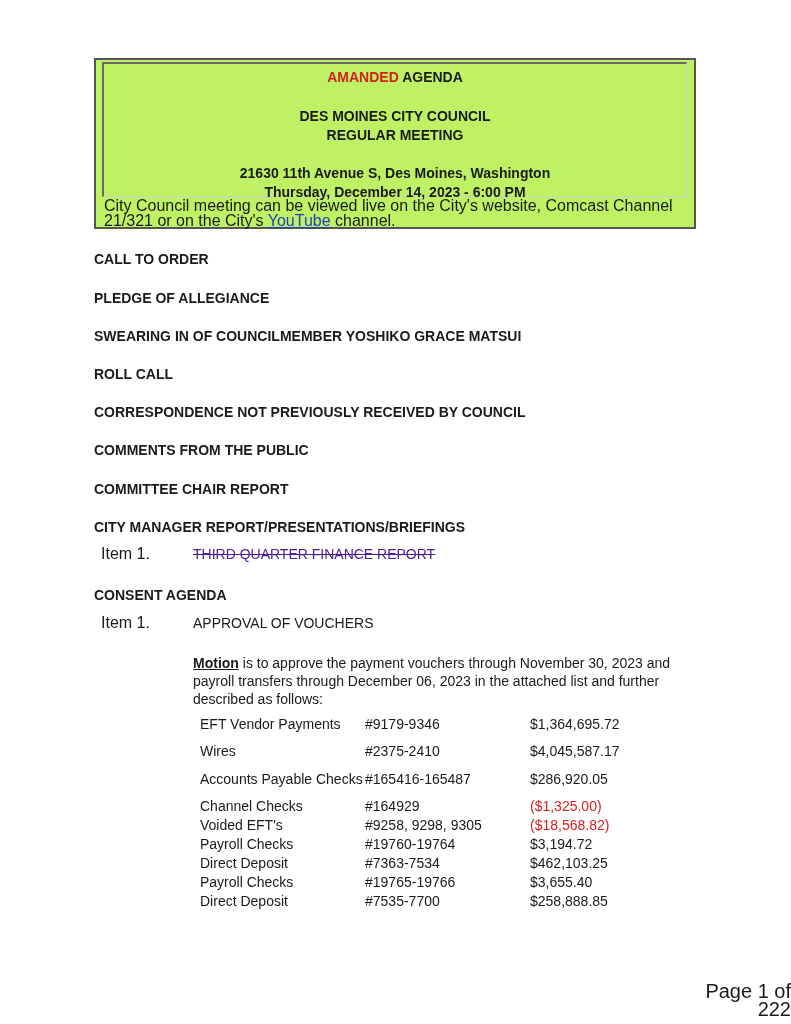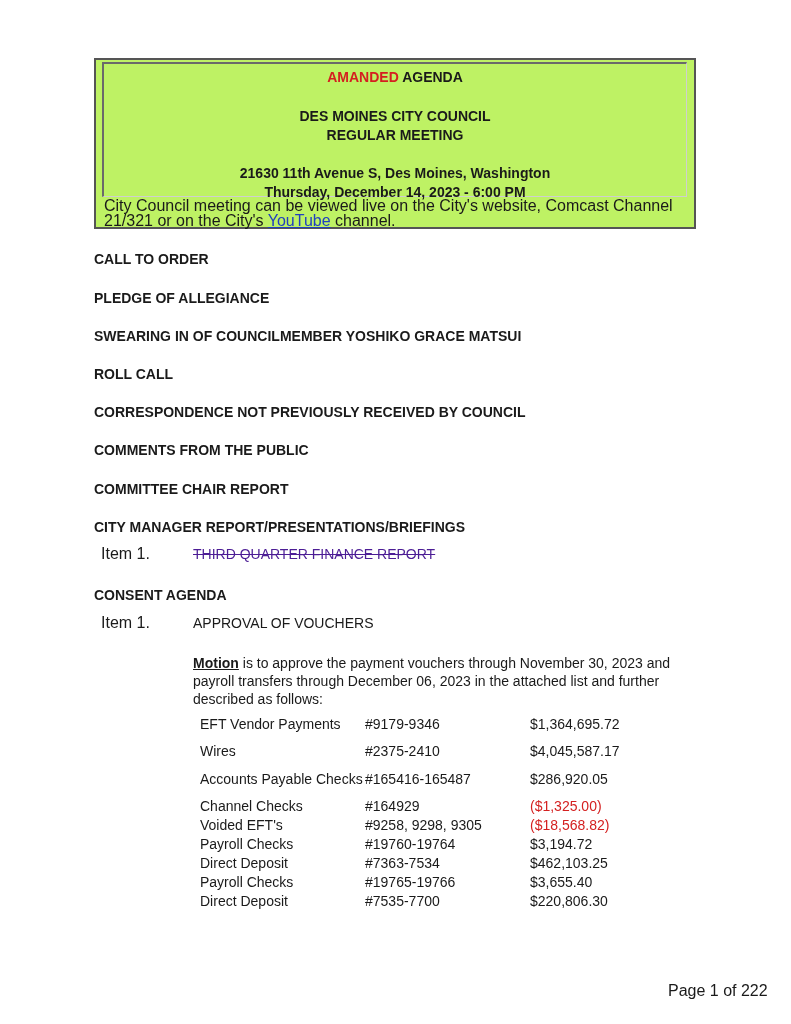--- a/index.html
+++ b/index.html
@@ -112,21 +112,21 @@
     .voucher-table td.c1 { width: 165px; }
     .voucher-table td.c2 { width: 165px; }
     .voucher-table td.c3 { width: 140px; }
     .voucher-table tr.single td { height: 19px; }
     .voucher-table tr.double td { height: 36px; }
     .neg { color: #d42020; }
     .page-footer {
       position: absolute;
       left: 668px;
       top: 982px;
-      font-size: 16px;
+      font-size: 20px;
       line-height: 18px;
       text-align: right;
     }
   </style>
 </head>
 <body>
 
 <div class="header-box">
   <div class="header-inner">
     <div class="line" style="top:4px;">
@@ -202,18 +202,18 @@
       <td class="c3">$462,103.25</td>
     </tr>
     <tr class="single">
       <td class="c1">Payroll Checks</td>
       <td class="c2">#19765-19766</td>
       <td class="c3">$3,655.40</td>
     </tr>
     <tr class="single">
       <td class="c1">Direct Deposit</td>
       <td class="c2">#7535-7700</td>
-      <td class="c3">$220,806.30</td>
+      <td class="c3">$258,888.85</td>
     </tr>
   </tbody>
 </table>
 
 <div class="page-footer">Page 1 of 222</div>
 
 </body></html>

